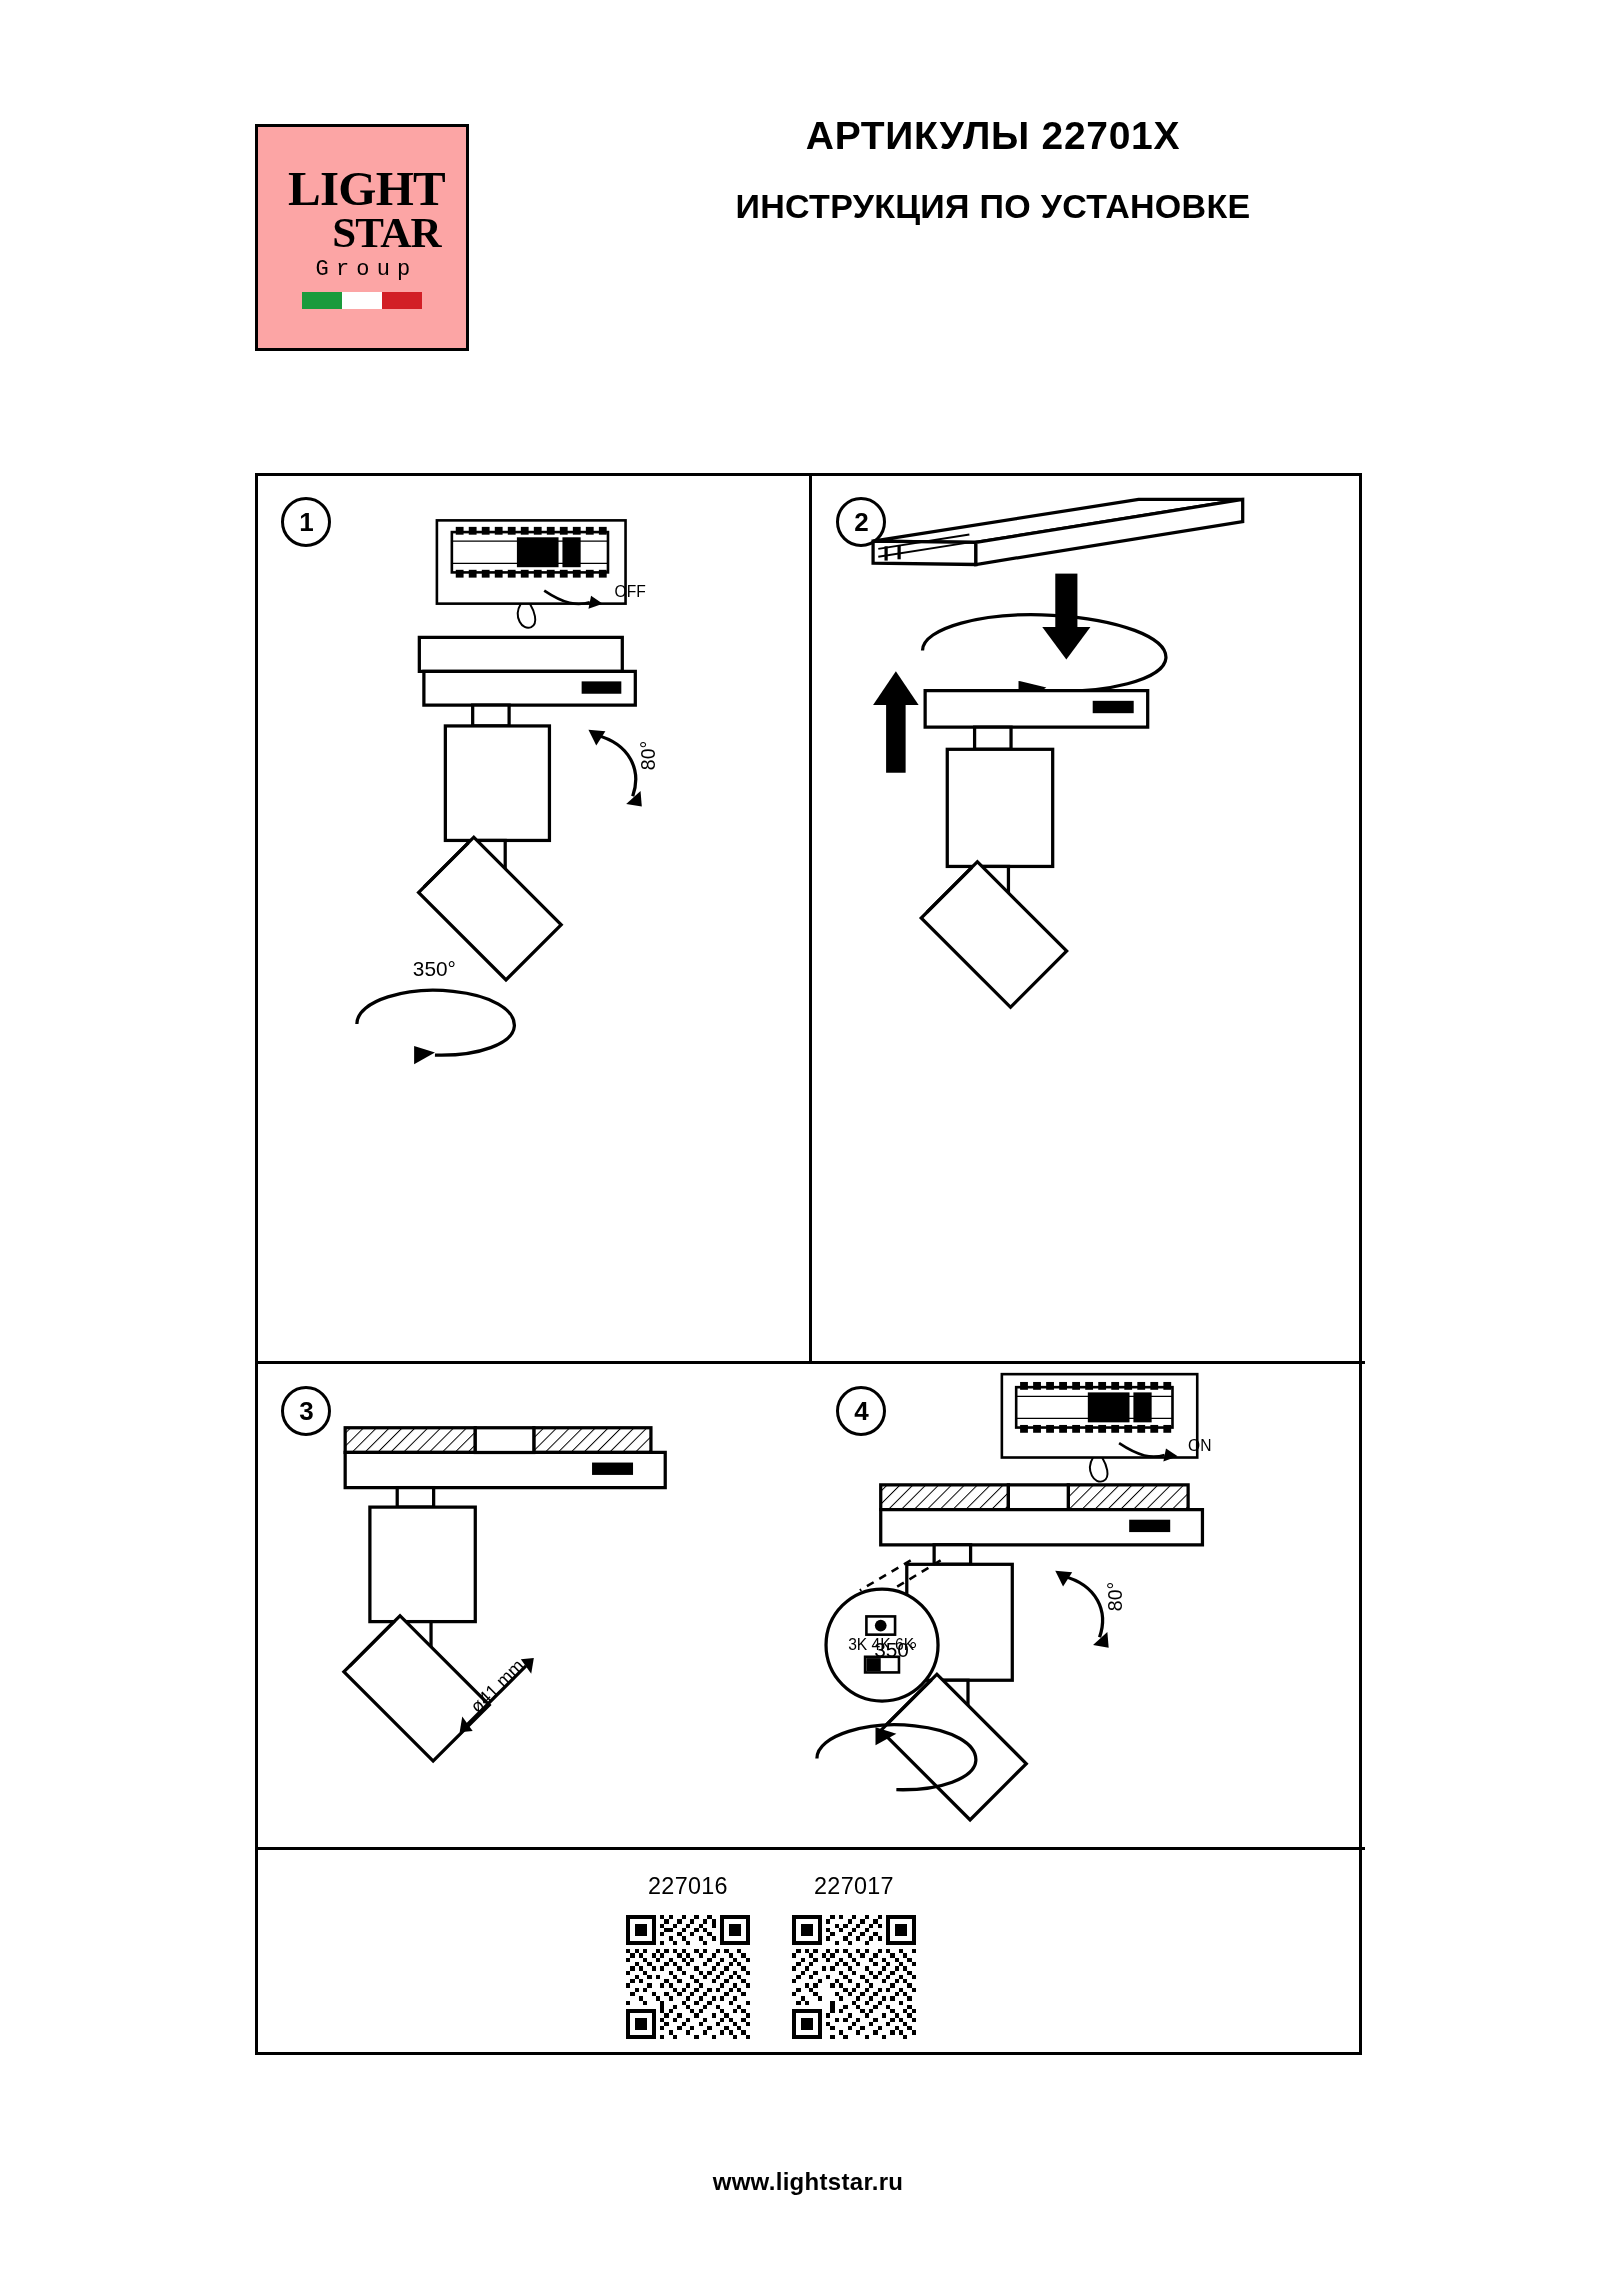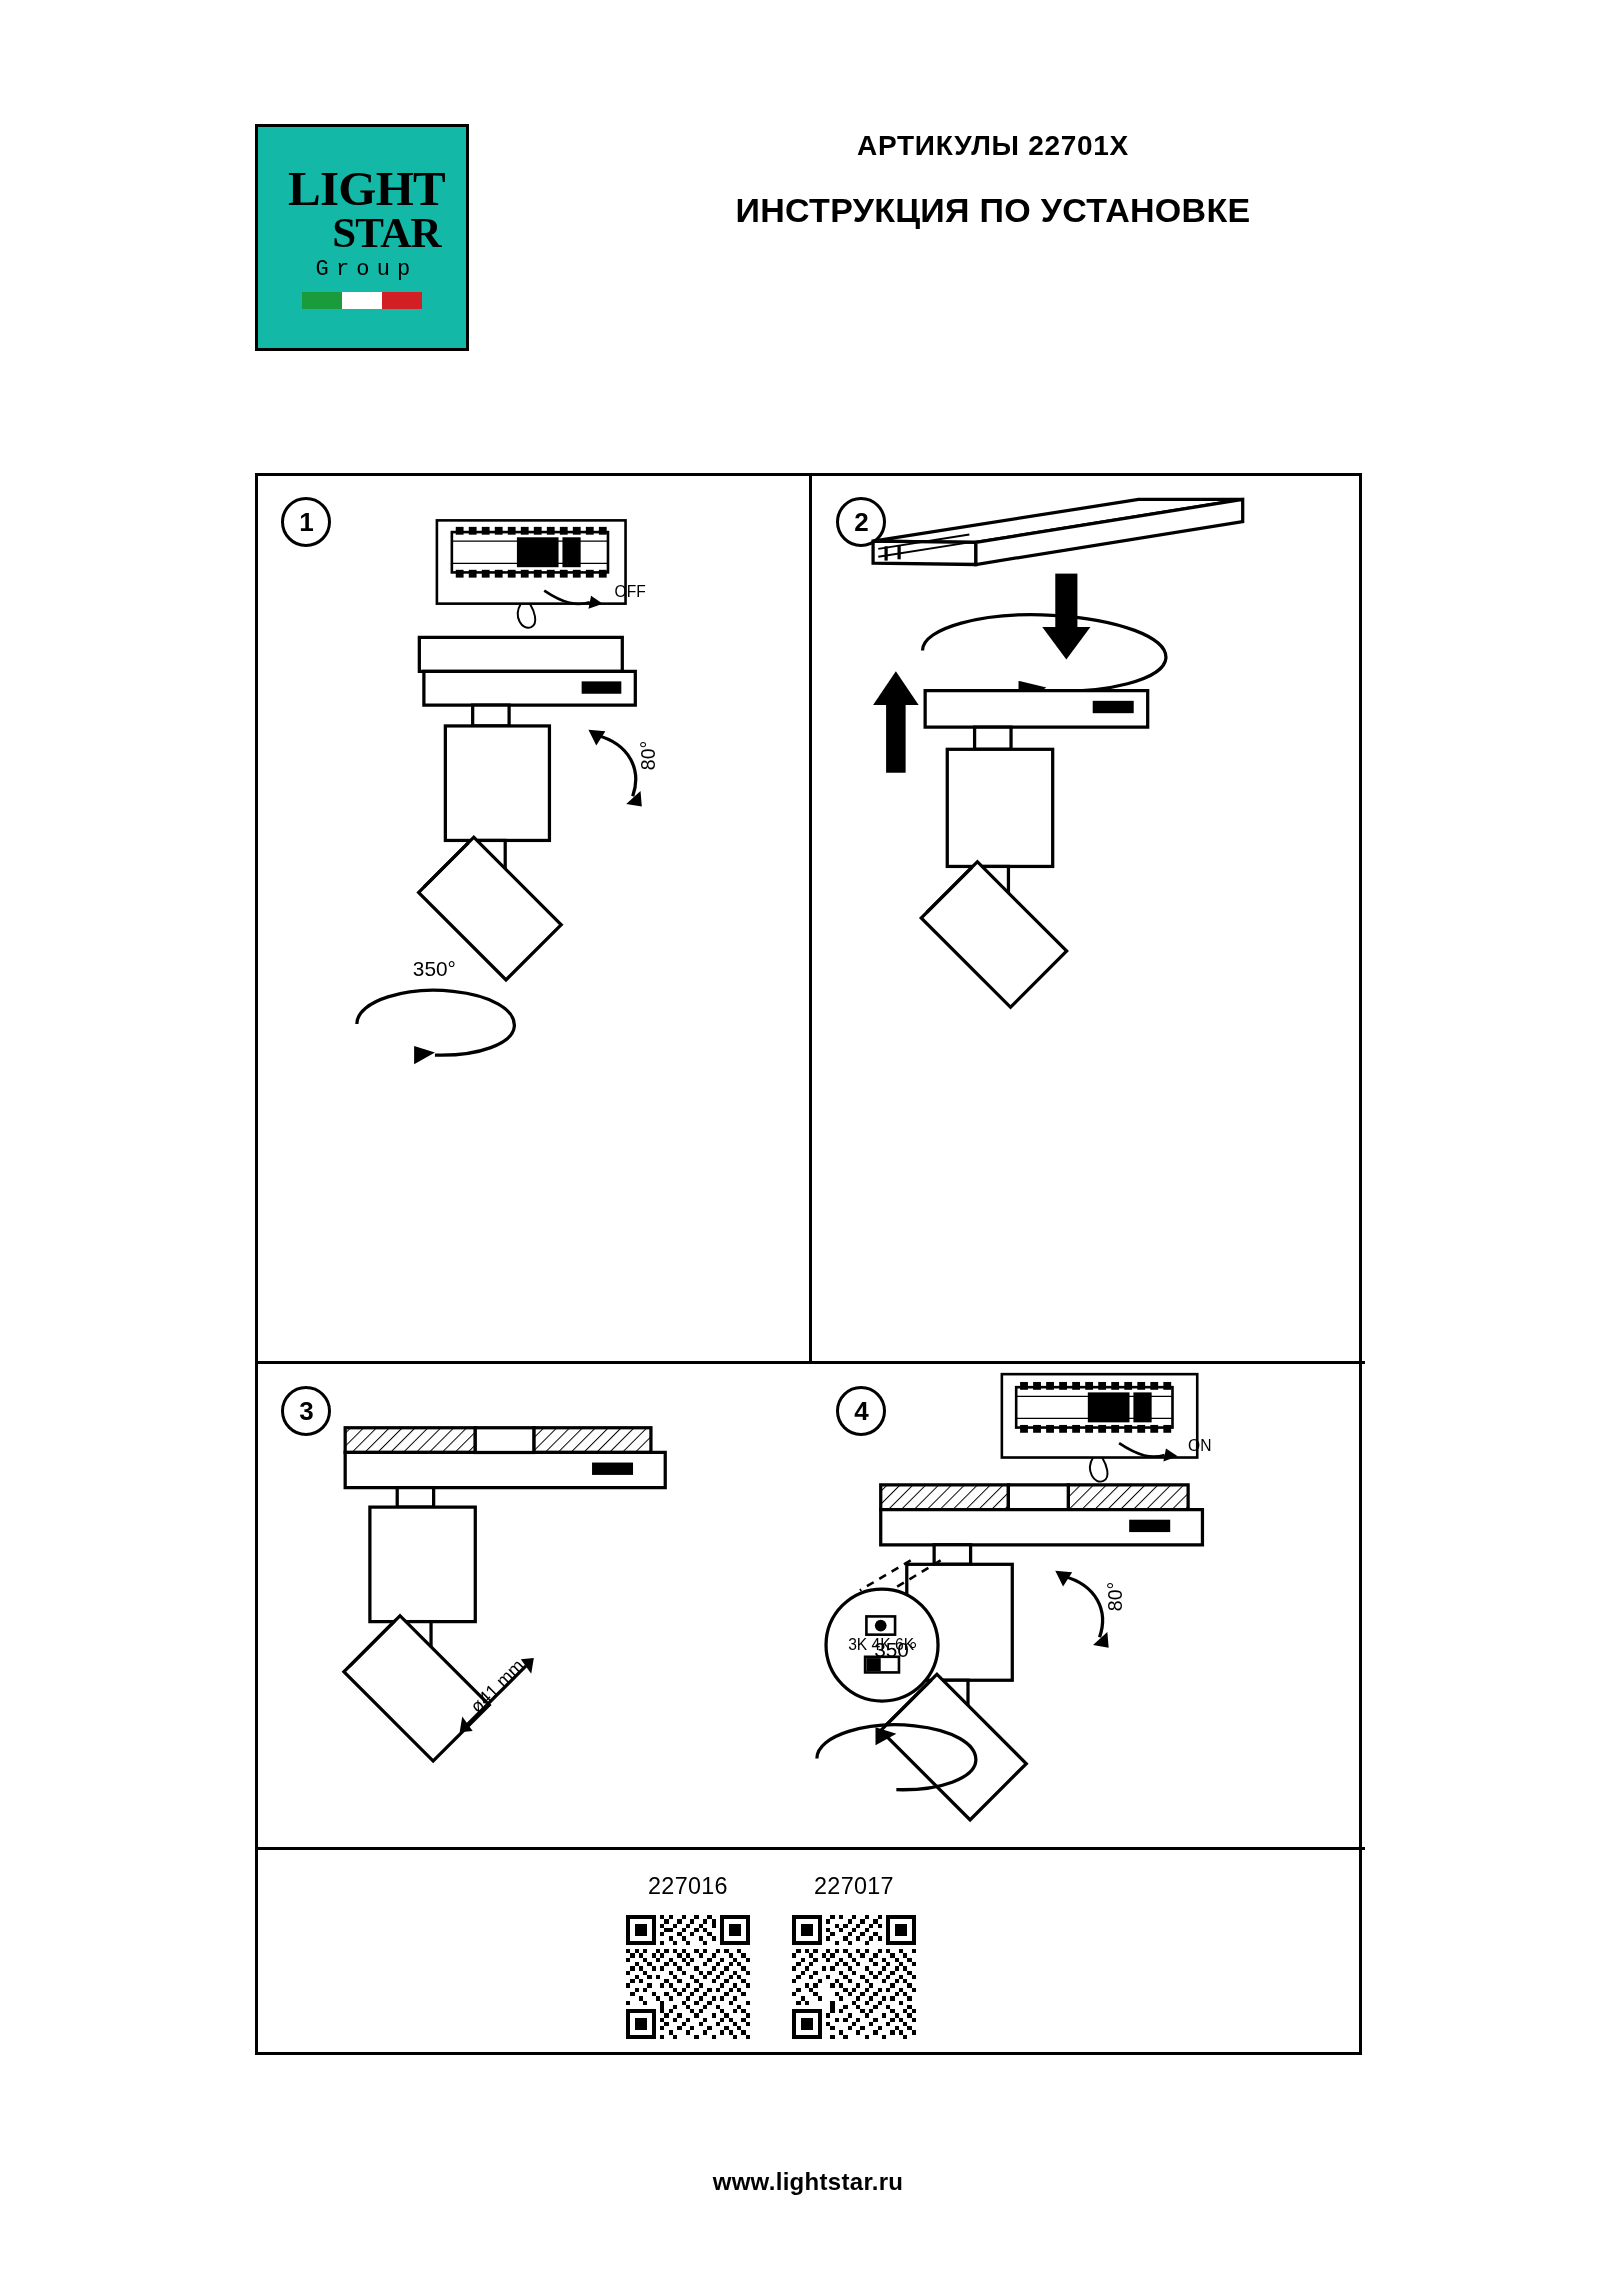--- a/index.html
+++ b/index.html
@@ -3,38 +3,38 @@
 <meta charset="utf-8">
 <style>
   html, body { margin:0; padding:0; background:#ffffff; }
   body { width:1616px; height:2284px; font-family:"Liberation Sans", sans-serif; color:#000; overflow:hidden; }
 
   .page { position:relative; width:1616px; height:2284px; }
 
   
   .logo-box {
     position:absolute; left:255px; top:124px; width:208px; height:221px;
-    border:3.9px solid #000; background:#14b8a6;
+    border:3.9px solid #000; background:#fca5a5;
     display:flex; flex-direction:column; justify-content:center; align-items:center;
   }
   .logo-word { font-family:"Liberation Serif", serif; font-weight:bold; font-size:48px; line-height:0.95;
                letter-spacing:-0.7px; text-align:center; width:100%; padding-left:9px; box-sizing:border-box; }
   .logo-word.l1 { font-size:49px; }
   .logo-word.l2 { font-size:43px;margin-left:40px; }
   .logo-group { font-family:Liberation Mono, monospace; font-size:22px; letter-spacing:7.2px;
                 text-align:center; margin-top:3px; padding-left:9px; }
   .flag { display:flex; width:121px; height:17px; margin:10.4px auto 0 auto; }
   .flag i { flex:1 1 33.33%; display:block; }
   .flag .g { background:#1a9b3c; }
   .flag .w { background:#ffffff; }
   .flag .r { background:#d21f26; }
 
   .head-text { position:absolute; left:586px; top:111px; width:814px; text-align:center; }
   .head-line1 { font-size:36px; font-weight:bold; letter-spacing:0.7px; }
-  .head-line2 { font-size:28px; font-weight:bold; letter-spacing:0.7px; margin-top:19px; }
+  .head-line2 { font-size:39px; font-weight:bold; letter-spacing:0.7px; margin-top:3px; }
   .head-line3 { font-size:34px; font-weight:bold; letter-spacing:0.3px; margin-top:29px; }
   .head-line4 { font-size:34px; font-weight:bold; letter-spacing:0.3px; margin-top:9px; }
 
   
   .frame { position:absolute; left:255px; top:473px; width:1107px; height:1582px; border:3.3px solid #000; box-sizing:border-box; }
   .vline { position:absolute; left:551px; top:0; width:3.3px; height:885px; background:#000; }
   .hline1 { position:absolute; left:0; top:885px; width:1107px; height:3.3px; background:#000; }
   .hline2 { position:absolute; left:0; top:1371px; width:1107px; height:3.3px; background:#000; }
 
   .cell { position:absolute; }

